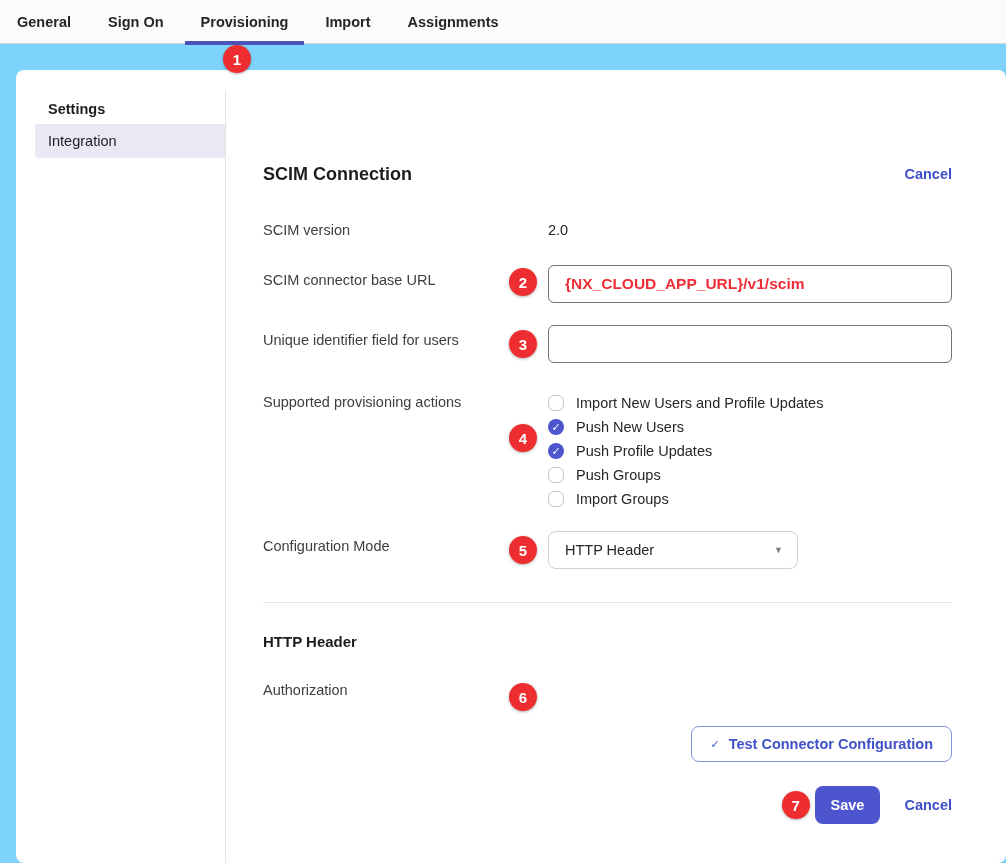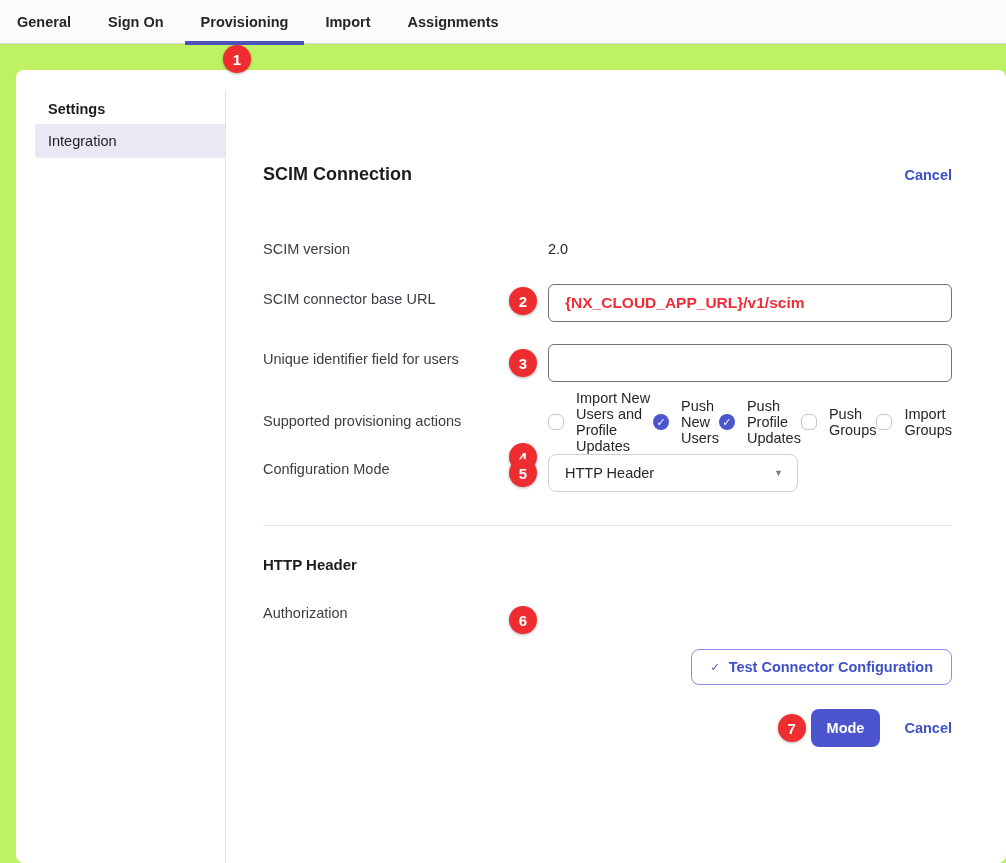--- a/index.html
+++ b/index.html
@@ -9,21 +9,21 @@
     --badge:#ee2d30;
     --danger-text:#ee2d36;
   }
   *{box-sizing:border-box;}
   html,body{margin:0;padding:0;}
   body{
     width:1006px;height:863px;
     font-family:"Liberation Sans","DejaVu Sans",sans-serif;
     color:#1d1d21;background:#f3f3f5;
   }
-  .page{position:relative;width:1006px;height:863px;background:#bef264;overflow:hidden;}
+  .page{position:relative;width:1006px;height:863px;background:#7dd3fc;overflow:hidden;}
 
   
   .tabbar{
     height:44px;background:#fbfbfc;border-bottom:1px solid #d9d9de;
     display:flex;align-items:center;padding-left:17px;gap:37px;
   }
   .tab{
     position:relative;height:44px;display:flex;align-items:center;
     font-size:14.5px;font-weight:600;color:#26262b;cursor:pointer;white-space:nowrap;
   }
@@ -54,21 +54,21 @@
   .sidebar::after{content:"";position:absolute;right:0;top:20px;bottom:0;width:1px;background:#e4e4e8;}
   .sidebar-heading{margin:0 0 7px 32px;font-size:14.5px;font-weight:700;color:#1d1d21;}
   .sidebar-item{
     height:34px;margin-left:19px;display:flex;align-items:center;padding-left:13px;
     font-size:14.5px;color:#1d1d21;cursor:pointer;
   }
   .sidebar-item.active{background:#e9e9f6;border-radius:3px 0 0 3px;}
 
   
   .main{flex:1;min-width:0;padding:93px 54px 27px 37px;position:relative;}
-  .panel-header{display:flex;justify-content:space-between;align-items:flex-end;margin-bottom:54px;}
+  .panel-header{display:flex;justify-content:space-between;align-items:center;margin-bottom:35px;}
   .panel-title{margin:0;font-size:18px;font-weight:700;line-height:22px;color:#1d1d21;}
   .link{color:var(--accent-link);font-weight:700;font-size:14.5px;text-decoration:none;cursor:pointer;line-height:20px;}
 
   .form-row{display:flex;align-items:flex-start;position:relative;}
   .form-label{flex:0 0 285px;font-size:14.5px;color:#3d3d44;line-height:20px;padding-top:5px;}
   .form-control{flex:1;min-width:0;}
   .row-badge{left:246px;}
 
   .row-version{margin-bottom:25px;}
   .row-version .form-label{padding-top:0;}
@@ -81,21 +81,21 @@
 
   .text-input{
     width:100%;height:38px;border:1px solid #737373;border-radius:6px;
     padding:0 16px;font-size:14.5px;font-family:inherit;color:#26262b;background:#fff;outline:none;
   }
   .text-input.url-value{color:var(--danger-text);font-weight:700;font-size:15.5px;}
 
   .row-actions{margin-bottom:20px;}
   .row-actions .form-label{padding-top:1px;}
   .row-actions .row-badge{top:33px;}
-  .checkbox-list{display:flex;flex-direction:row;}
+  .checkbox-list{display:flex;flex-direction:column;}
   .checkbox-row{display:flex;align-items:center;height:24px;gap:12px;cursor:pointer;}
   .checkbox-box{
     width:16px;height:16px;flex:0 0 16px;border-radius:6px;border:1.5px solid #c6c6cd;background:#fff;
   }
   .checkbox-box.checked{
     border:none;background:var(--accent);border-radius:9px;color:#fff;
     display:flex;align-items:center;justify-content:center;font-size:11px;font-weight:700;line-height:1;
   }
   .checkbox-label{font-size:14.5px;color:#26262b;}
 
@@ -244,19 +244,19 @@
 
       <div class="row-test">
         <button class="btn-outline">
           <span class="btn-check">✓</span>
           <span>Test Connector Configuration</span>
         </button>
       </div>
 
       <div class="row-save">
         <span class="badge inline">7</span>
-        <button class="btn-primary">Mode</button>
+        <button class="btn-primary">Save</button>
         <a class="link">Cancel</a>
       </div>
 
     </main>
   </div>
 </div>
 
 </body></html>

